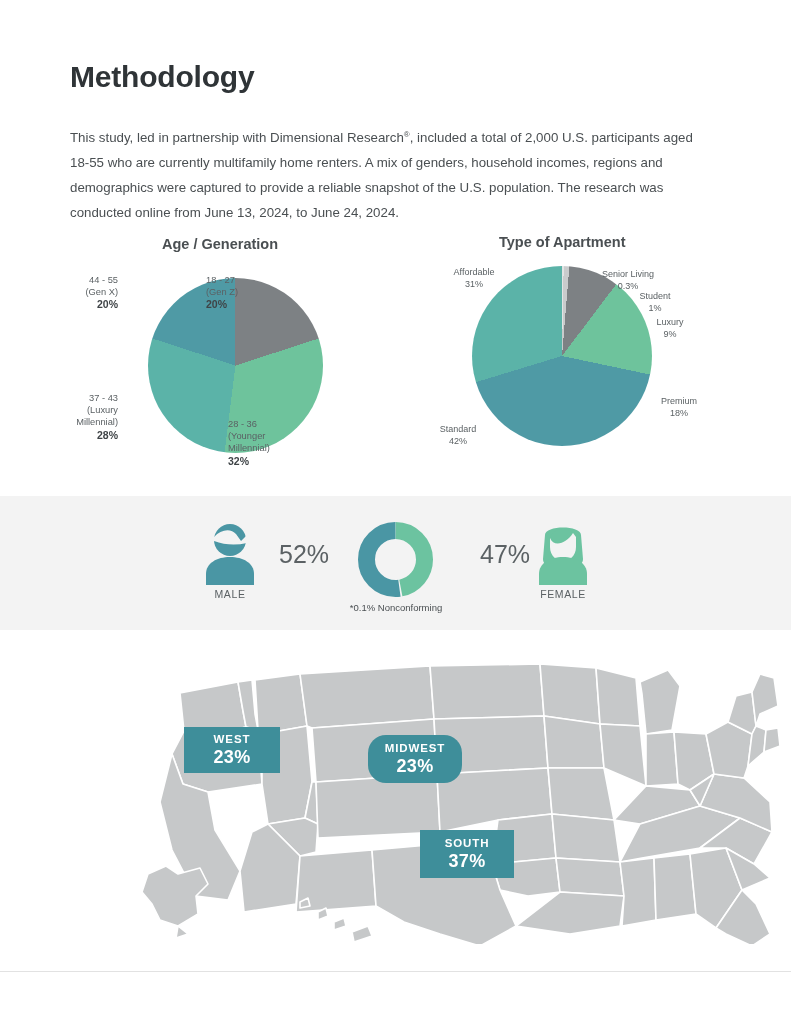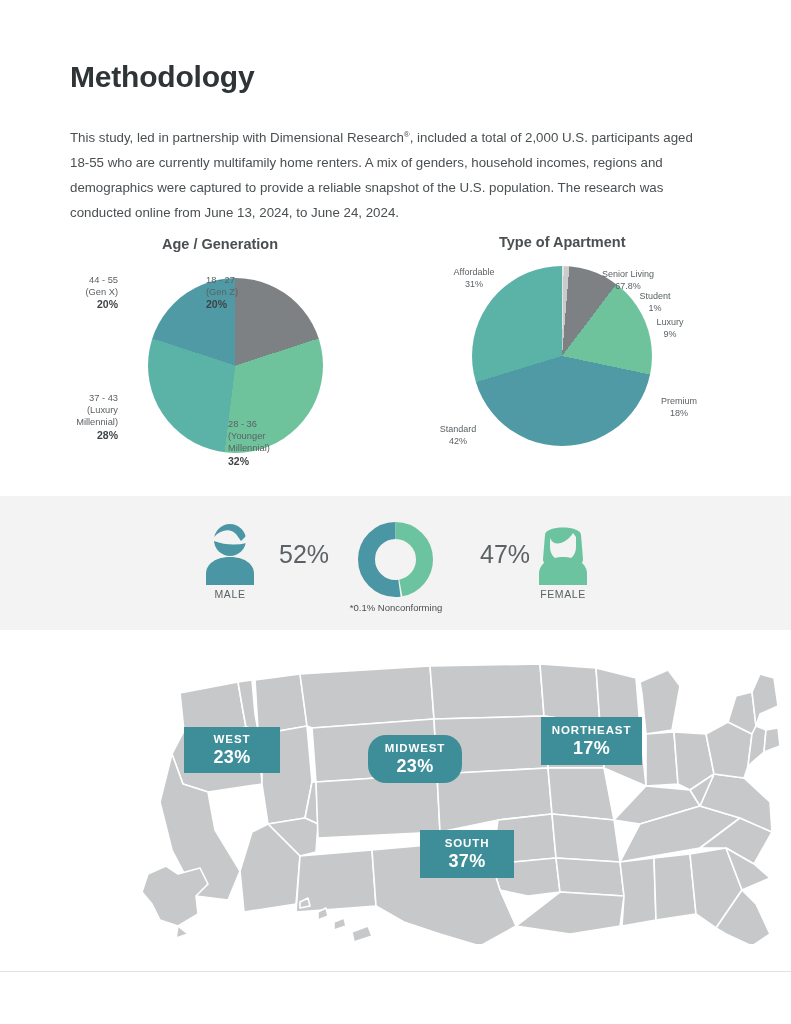--- a/index.html
+++ b/index.html
@@ -213,21 +213,21 @@
                   #4f9aa5 101.88deg 253.08deg,
                   #5bb3a8 253.08deg 360deg);"></div>
 
     <div class="pie2-label" style="position:absolute; left:438px; top:38px; width:72px; text-align:center;">
       <div>Affordable</div>
       <div>31%</div>
     </div>
 
     <div class="pie2-label" style="position:absolute; left:580px; top:40px; width:96px; text-align:center;">
       <div>Senior Living</div>
-      <div>67.8%</div>
+      <div>0.3%</div>
     </div>
 
     <div class="pie2-label" style="position:absolute; left:624px; top:62px; width:62px; text-align:center;">
       <div>Student</div>
       <div>1%</div>
     </div>
 
     <div class="pie2-label" style="position:absolute; left:640px; top:88px; width:60px; text-align:center;">
       <div>Luxury</div>
       <div>9%</div>
@@ -356,24 +356,20 @@
   <div class="region-box" style="left:184px; top:93px; width:96px; height:46px;">
     <div class="rname">WEST</div>
     <div class="rpct">23%</div>
   </div>
 
   <div class="region-box" style="left:368px; top:101px; width:94px; height:48px;border-radius:18px;">
     <div class="rname">MIDWEST</div>
     <div class="rpct">23%</div>
   </div>
 
-  <div class="region-box" style="left:541px; top:83px; width:101px; height:48px;">
-    <div class="rname">NORTHEAST</div>
-    <div class="rpct">17%</div>
-  </div>
 
   <div class="region-box" style="left:420px; top:196px; width:94px; height:48px;">
     <div class="rname">SOUTH</div>
     <div class="rpct">37%</div>
   </div>
 </div>
 
 <div class="footer-rule"></div>
 <div class="footer">
   

